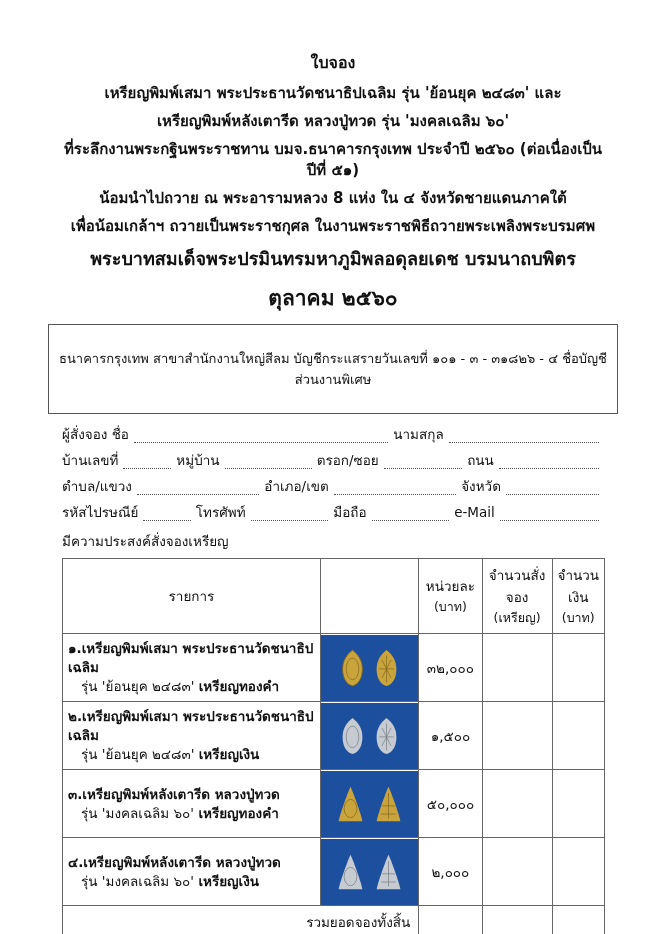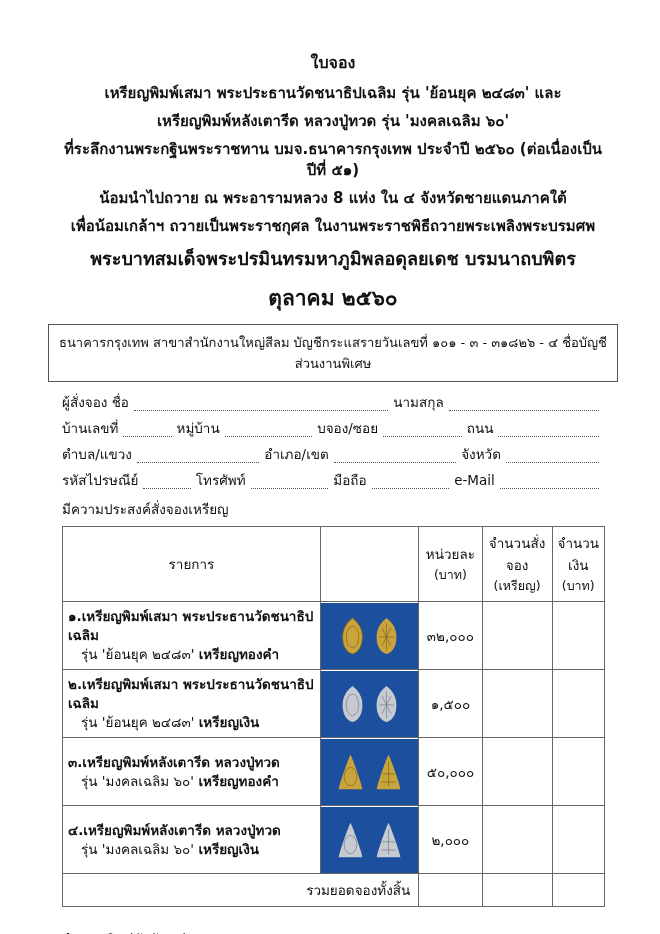--- a/index.html
+++ b/index.html
@@ -11,21 +11,21 @@
   }
   
   .hdr { text-align: center; font-weight: bold; }
   .hdr .t1 { font-size: 16px; margin-bottom: 8px; margin-top: 30px; }
   .hdr .t2 { font-size: 15px; margin-bottom: 7px; line-height: 21px; }
   .hdr .t-king { font-size: 18px; margin: 2px 0 8px 0; }
   .hdr .t-month { font-size: 21px; margin-bottom: 10px; }
   
   .bankbox {
     border: 1px solid #555; margin: 2px -14px 12px -14px;
-    padding: 7px 4px; text-align: center; font-size: 13px;
+    padding: 23px 4px; text-align: center; font-size: 13px;
   }
   
   .fline { display: flex; align-items: flex-end; font-size: 13.5px; margin-bottom: 9px; line-height: 17px; }
   .fline .lbl { white-space: nowrap; }
   .dots { border-bottom: 1.5px dotted #555; height: 14px; margin: 0 5px; flex: 1 1 auto; }
   .d1 { flex-grow: 2.2; } .d2 { flex-grow: 1.3; } .d3 { flex-grow: 0.55; }
   .d4 { flex-grow: 1.0; } .d5 { flex-grow: 0.9; } .d6 { flex-grow: 1.15; }
   .d7 { flex-grow: 1.25; } .d8 { flex-grow: 0.95; }
   .intent { font-size: 13.5px; margin: 2px 0 6px 0; }
   
@@ -73,21 +73,21 @@
     <span class="lbl">ผู้สั่งจอง  ชื่อ</span>
     <span class="dots d1"></span>
     <span class="lbl">นามสกุล</span>
     <span class="dots d2"></span>
   </div>
   <div class="fline">
     <span class="lbl">บ้านเลขที่</span>
     <span class="dots d3"></span>
     <span class="lbl">หมู่บ้าน</span>
     <span class="dots d4"></span>
-    <span class="lbl">บจอง/ซอย</span>
+    <span class="lbl">ตรอก/ซอย</span>
     <span class="dots d5"></span>
     <span class="lbl">ถนน</span>
     <span class="dots d6"></span>
   </div>
   <div class="fline">
     <span class="lbl">ตำบล/แขวง</span>
     <span class="dots d7"></span>
     <span class="lbl">อำเภอ/เขต</span>
     <span class="dots d7"></span>
     <span class="lbl">จังหวัด</span>

